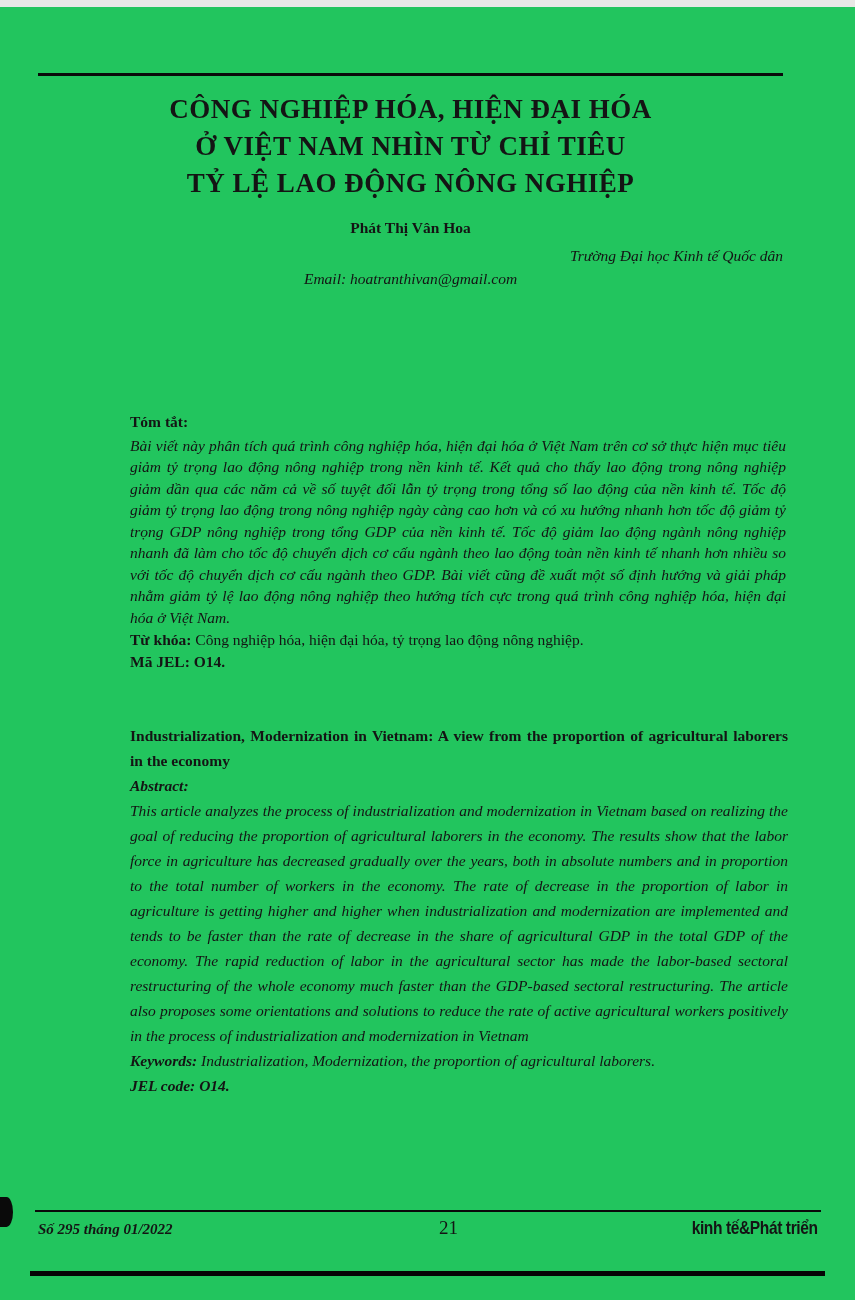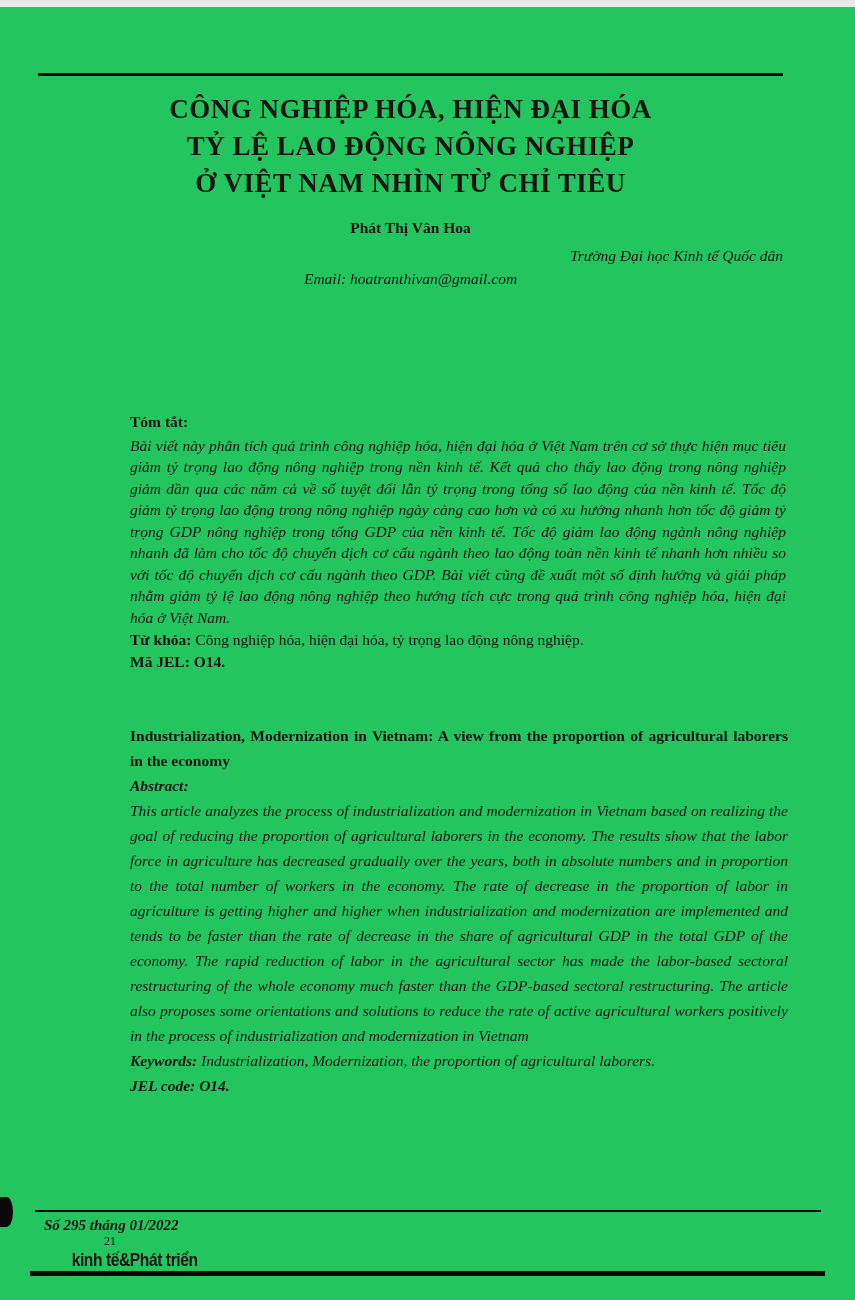--- a/index.html
+++ b/index.html
@@ -52,27 +52,26 @@
   .abstract-en .en-title{font-weight:bold;font-style:normal;line-height:25px;}
   .abstract-en .heading{font-weight:bold;font-style:italic;}
   .abstract-en .body{font-style:italic;}
   .abstract-en .kw-label{font-weight:bold;font-style:italic;}
   .abstract-en .kw-rest{font-style:italic;}
   .abstract-en .jel{font-weight:bold;font-style:italic;}
   .rule-footer{
     position:absolute;left:35px;top:1203px;width:786px;height:2px;background:#0a0a0a;
   }
   .footer-row{
-    position:absolute;left:44px;top:1210px;width:780px;
+    position:absolute;left:38px;top:1210px;width:780px;
     display:flex;align-items:baseline;justify-content:space-between;
     font-size:15px;
-    flex-direction:column;
   }
   .footer-left{font-weight:bold;font-style:italic;flex:0 0 auto;}
-  .footer-page{flex:1 1 auto;font-size:12px;padding-left:60px;}
+  .footer-page{flex:1 1 auto;text-align:center;font-size:19px;padding-left:60px;}
   .footer-logo{
     flex:0 0 auto;font-weight:bold;font-size:19px;
     font-family:"Liberation Sans", sans-serif;
     transform:scaleX(0.82);transform-origin:right center;
     letter-spacing:-0.5px;white-space:nowrap;
   }
   .rule-bottom{
     position:absolute;left:30px;top:1264px;width:795px;height:5px;background:#050505;
   }
   .scan-artifact{
@@ -82,22 +81,22 @@
 </style>
 </head>
 <body>
 
 <div class="page">
 
   <div class="rule-top"></div>
 
   <div class="title-block">
     <div>CÔNG NGHIỆP HÓA, HIỆN ĐẠI HÓA</div>
+    <div>Ở VIỆT NAM NHÌN TỪ CHỈ TIÊU</div>
     <div>TỶ LỆ LAO ĐỘNG NÔNG NGHIỆP</div>
-    <div>Ở VIỆT NAM NHÌN TỪ CHỈ TIÊU</div>
   </div>
 
   <div class="author">Phát Thị Vân Hoa</div>
   <div class="affiliation">Trường Đại học Kinh tế Quốc dân</div>
   <div class="email">Email: hoatranthivan@gmail.com</div>
 
 
   <div class="abstract-vi">
     <div class="heading">Tóm tắt:</div>
     <div class="body">Bài viết này phân tích quá trình công nghiệp hóa, hiện đại hóa ở Việt Nam trên cơ sở thực hiện mục tiêu giảm tỷ trọng lao động nông nghiệp trong nền kinh tế. Kết quả cho thấy lao động trong nông nghiệp giảm dần qua các năm cả về số tuyệt đối lẫn tỷ trọng trong tổng số lao động của nền kinh tế. Tốc độ giảm tỷ trọng lao động trong nông nghiệp ngày càng cao hơn và có xu hướng nhanh hơn tốc độ giảm tỷ trọng GDP nông nghiệp trong tổng GDP của nền kinh tế. Tốc độ giảm lao động ngành nông nghiệp nhanh đã làm cho tốc độ chuyển dịch cơ cấu ngành theo lao động toàn nền kinh tế nhanh hơn nhiều so với tốc độ chuyển dịch cơ cấu ngành theo GDP. Bài viết cũng đề xuất một số định hướng và giải pháp nhằm giảm tỷ lệ lao động nông nghiệp theo hướng tích cực trong quá trình công nghiệp hóa, hiện đại hóa ở Việt Nam.</div>

